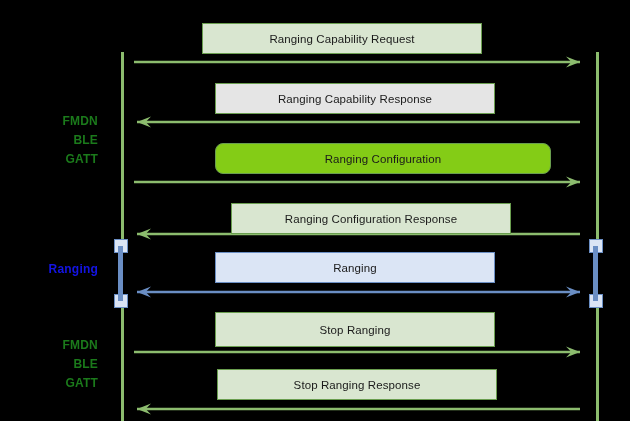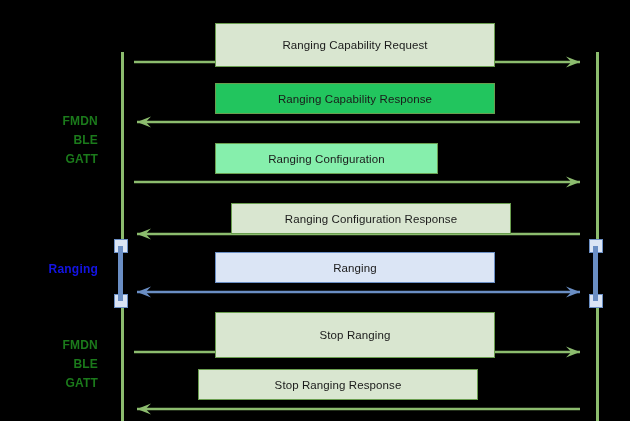--- a/index.html
+++ b/index.html
@@ -139,36 +139,36 @@
         <line x1="134" x2="580" y1="352" y2="352" stroke="#8cbc6e" stroke-width="2.6"></line>
         <path d="M 580 352 L 566 346.5 L 571.32 352 L 566 357.5 Z" fill="#8cbc6e"></path>
       </g>
       <g>
         <line x1="137" x2="580" y1="409" y2="409" stroke="#8cbc6e" stroke-width="2.6"></line>
         <path d="M 137 409 L 151 403.5 L 145.68 409 L 151 414.5 Z" fill="#8cbc6e"></path>
       </g>
     </svg>
 
   <div id="message-boxes">
-      <div class="msgbox green" style="left: 215px; top: 23px; width: 280px; height: 44px; background: rgb(217, 230, 208); border-color: rgb(106, 158, 79); color: rgb(26, 26, 26);">
+      <div class="msgbox green" style="left: 202px; top: 23px; width: 280px; height: 31px; background: rgb(217, 230, 208); border-color: rgb(106, 158, 79); color: rgb(26, 26, 26);">
         <span>Ranging Capability Request</span>
       </div>
-      <div class="msgbox green" style="left: 215px; top: 83px; width: 280px; height: 31px; background: #22c55e; border-color: rgb(106, 158, 79); color: rgb(26, 26, 26);">
+      <div class="msgbox green" style="left: 215px; top: 83px; width: 280px; height: 31px; background: #e5e5e5; border-color: rgb(106, 158, 79); color: rgb(26, 26, 26);">
         <span>Ranging Capability Response</span>
       </div>
-      <div class="msgbox green" style="left: 215px; top: 143px; width: 223px; height: 31px; background: #86efac; border-color: rgb(106, 158, 79); color: rgb(26, 26, 26);">
+      <div class="msgbox green" style="left: 215px; top: 143px; width: 336px; height: 31px; background: #84cc16; border-color: rgb(106, 158, 79); color: rgb(26, 26, 26); border-radius: 8px;">
         <span>Ranging Configuration</span>
       </div>
       <div class="msgbox green" style="left: 215px; top: 203px; width: 280px; height: 31px; background: rgb(217, 230, 208); border-color: rgb(106, 158, 79); color: rgb(26, 26, 26); margin-left: 16px;">
         <span>Ranging Configuration Response</span>
       </div>
       <div class="msgbox blue" style="left: 215px; top: 252px; width: 280px; height: 31px; background: rgb(219, 229, 245); border-color: rgb(106, 142, 196); color: rgb(26, 26, 26);">
         <span>Ranging</span>
       </div>
-      <div class="msgbox green" style="left: 215px; top: 312px; width: 280px; height: 46px; background: rgb(217, 230, 208); border-color: rgb(106, 158, 79); color: rgb(26, 26, 26);">
+      <div class="msgbox green" style="left: 215px; top: 312px; width: 280px; height: 35px; background: rgb(217, 230, 208); border-color: rgb(106, 158, 79); color: rgb(26, 26, 26);">
         <span>Stop Ranging</span>
       </div>
-      <div class="msgbox green" style="left: 198px; top: 369px; width: 280px; height: 31px; background: rgb(217, 230, 208); border-color: rgb(106, 158, 79); color: rgb(26, 26, 26);">
+      <div class="msgbox green" style="left: 217px; top: 369px; width: 280px; height: 31px; background: rgb(217, 230, 208); border-color: rgb(106, 158, 79); color: rgb(26, 26, 26);">
         <span>Stop Ranging Response</span>
       </div>
     </div>
 
 </div>
 
 </body></html>

